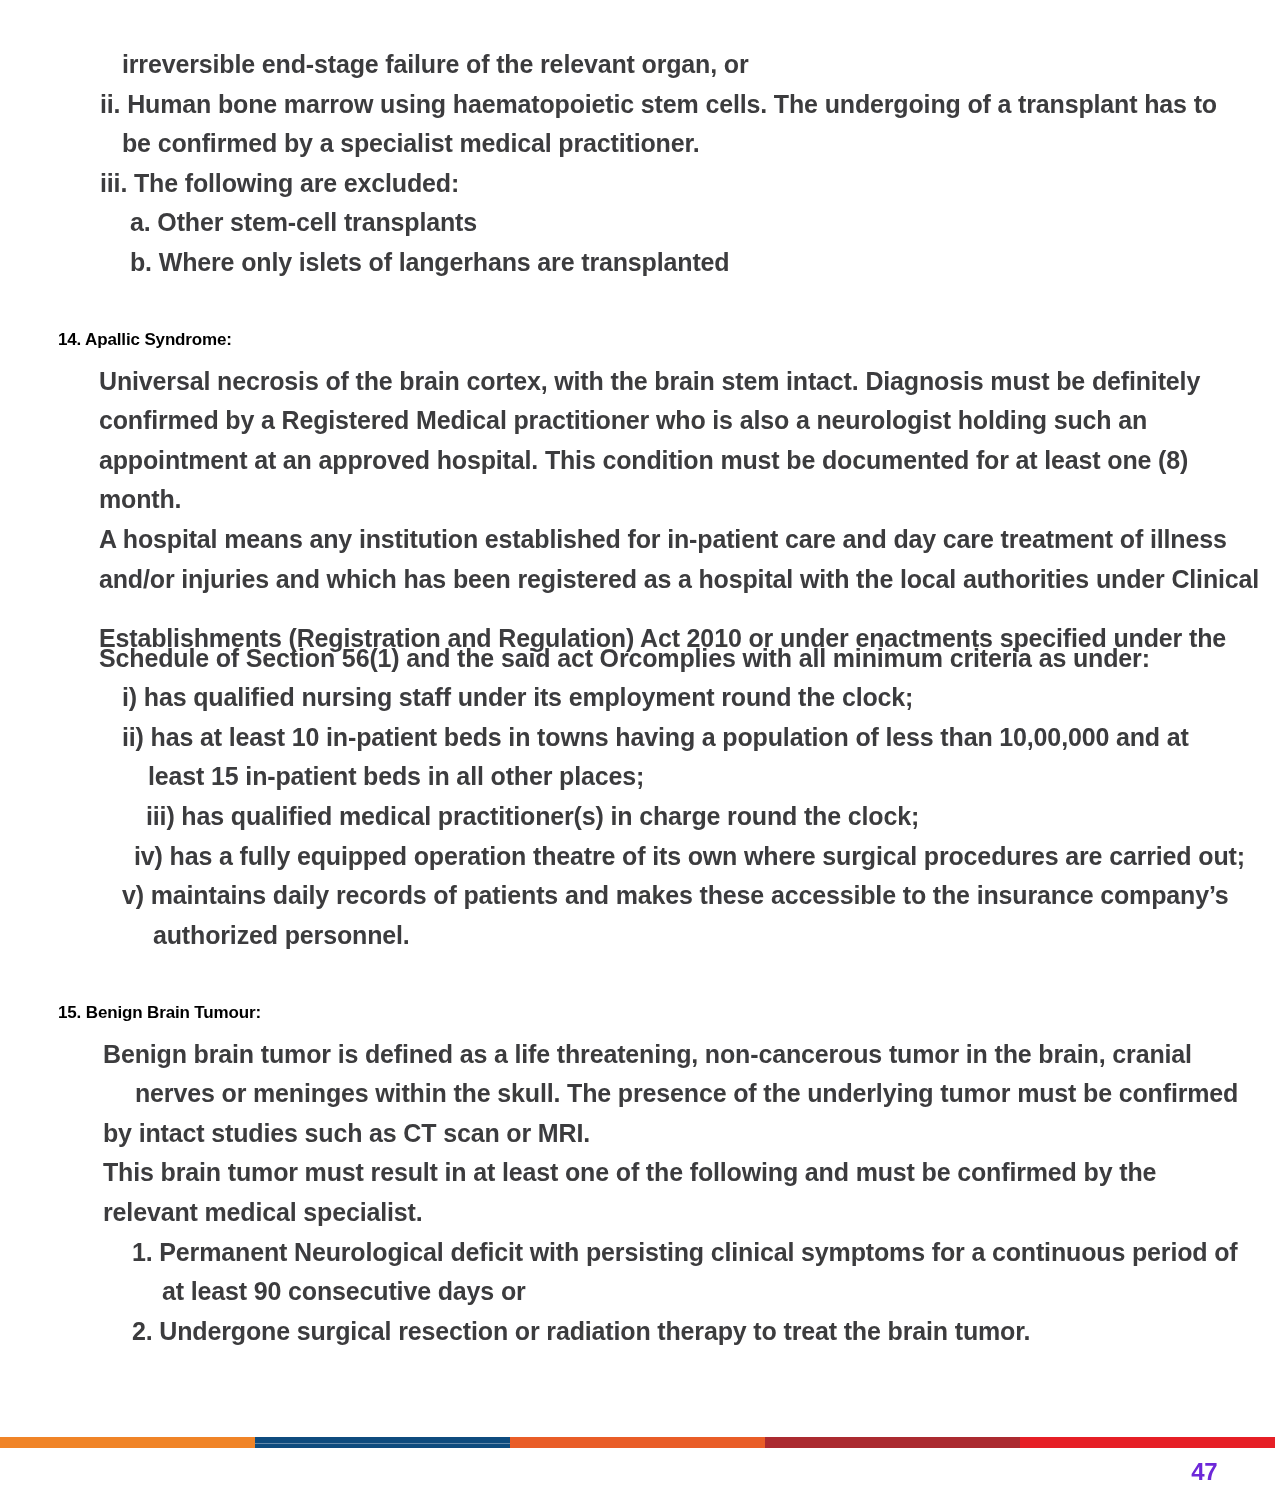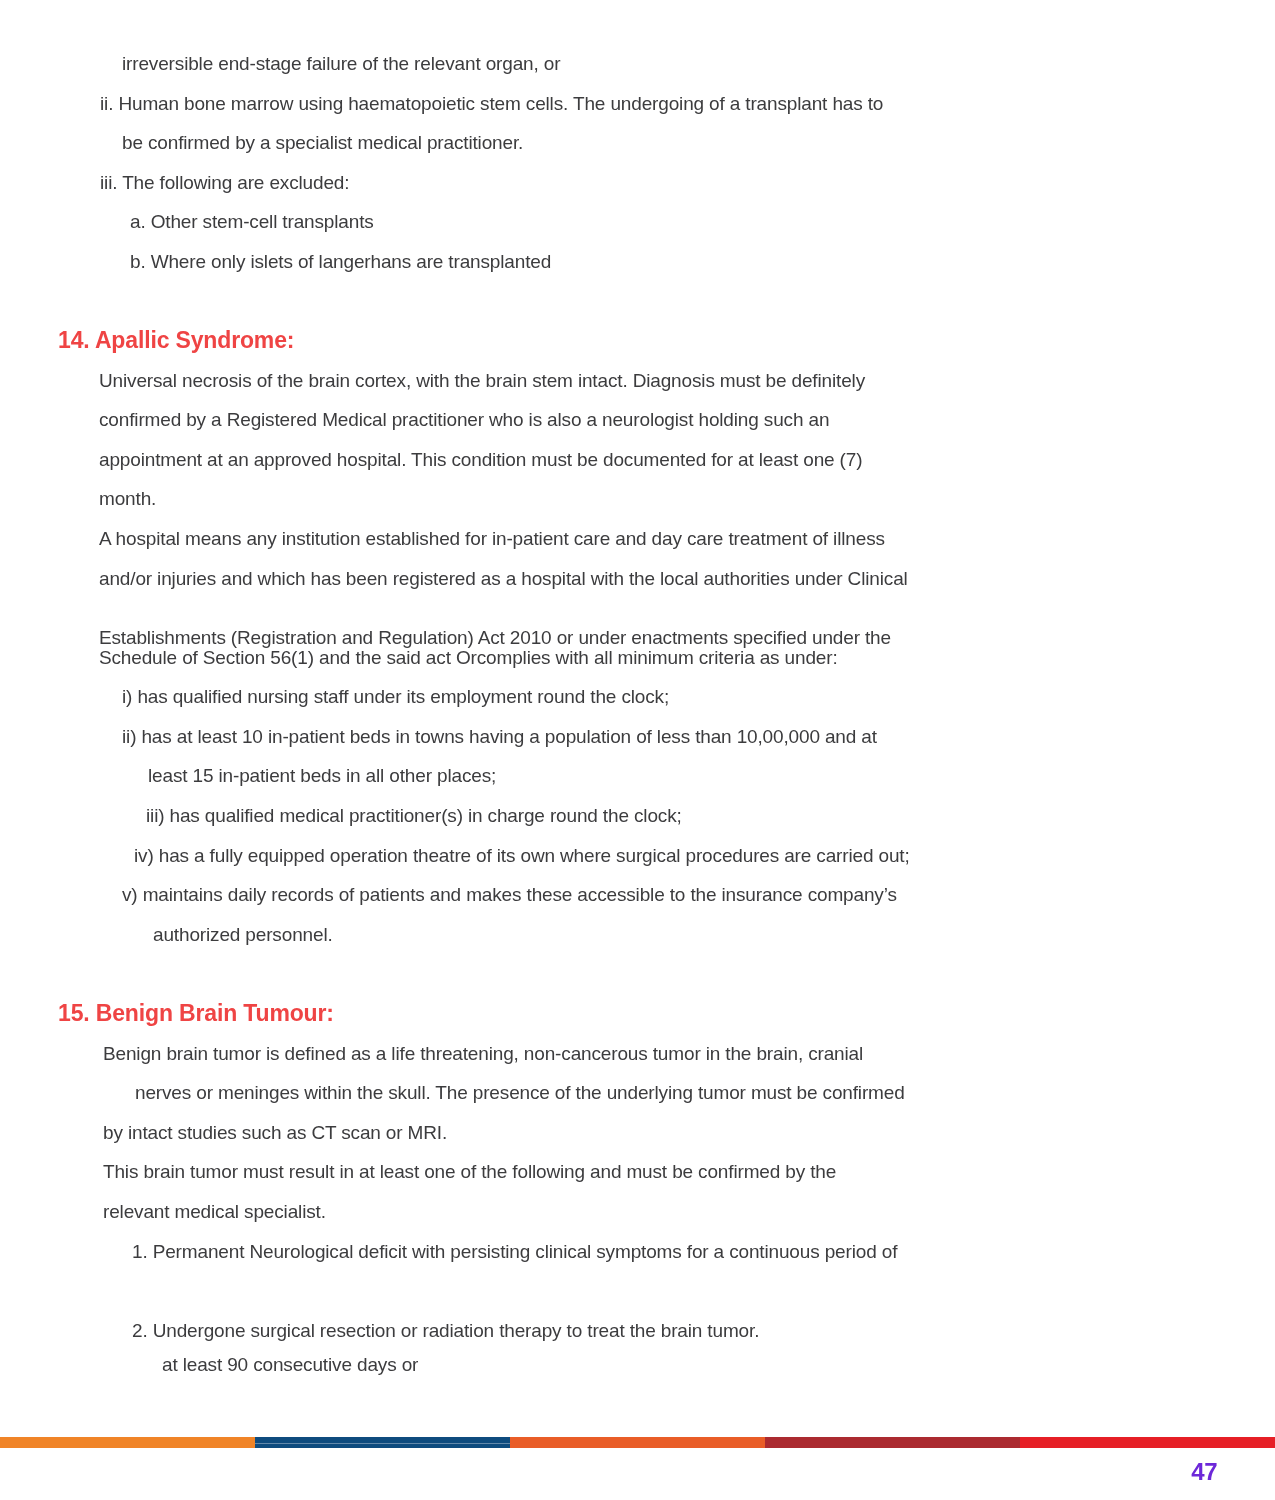--- a/index.html
+++ b/index.html
@@ -3,23 +3,23 @@
   <meta charset="utf-8">
   <style>
     html, body { margin: 0; padding: 0; background: #ffffff; }
     body {
       width: 1275px; height: 1500px; position: relative; overflow: hidden;
       font-family: "Liberation Sans", sans-serif;
       color: #3c3c3e;
     }
     .line {
       position: absolute; white-space: nowrap;
-      font-size: 19px; line-height: 28px; letter-spacing: -0.15px;
+      font-size: 25px; line-height: 28px; letter-spacing: -0.15px; font-weight: bold;
     }
-    .heading { font-weight: bold; color: #ef4444; font-size: 23px; }
+    .heading { font-weight: bold; color: #000000; font-size: 17px; }
     .footer-bar {
       position: absolute; left: 0; top: 1437px; width: 1275px; height: 11px;
       display: flex;
     }
     .footer-bar .seg { flex: 1; height: 100%; position: relative; }
     .footer-bar .seg.blue::after {
       content: ""; position: absolute; left: 0; right: 0; top: 6px; height: 1px;
       background: rgba(255,255,255,0.35);
     }
     .page-number {
@@ -37,21 +37,21 @@
   <div class="line" style="left:122px; top:129px;">be confirmed by a specialist medical practitioner.</div>
   <div class="line" style="left:100px; top:169px;">iii. The following are excluded:</div>
   <div class="line" style="left:130px; top:208px;">a. Other stem-cell transplants</div>
   <div class="line" style="left:130px; top:248px;">b. Where only islets of langerhans are transplanted</div>
 </div>
 
 <div>
   <div class="line heading" style="left:58px; top:326px;">14. Apallic Syndrome:</div>
   <div class="line" style="left:99px; top:367px;text-align:center;">Universal necrosis of the brain cortex, with the brain stem intact. Diagnosis must be definitely</div>
   <div class="line" style="left:99px; top:406px;">confirmed by a Registered Medical practitioner who is also a neurologist holding such an</div>
-  <div class="line" style="left:99px; top:446px;">appointment at an approved hospital. This condition must be documented for at least one (7)</div>
+  <div class="line" style="left:99px; top:446px;">appointment at an approved hospital. This condition must be documented for at least one (8)</div>
   <div class="line" style="left:99px; top:485px;">month.</div>
 
   <div class="line" style="left:99px; top:525px;">A hospital means any institution established for in-patient care and day care treatment of illness</div>
   <div class="line" style="left:99px; top:565px;">and/or injuries and which has been registered as a hospital with the local authorities under Clinical</div>
   <div class="line" style="left:99px; top:624px;">Establishments (Registration and Regulation) Act 2010 or under enactments specified under the</div>
   <div class="line" style="left:99px; top:644px;">Schedule of Section 56(1) and the said act Orcomplies with all minimum criteria as under:</div>
 
   <div class="line" style="left:122px; top:683px;">i) has qualified nursing staff under its employment round the clock;</div>
   <div class="line" style="left:122px; top:723px;text-align:center;">ii) has at least 10 in-patient beds in towns having a population of less than 10,00,000 and at</div>
   <div class="line" style="left:148px; top:762px;">least 15 in-patient beds in all other places;</div>
@@ -63,21 +63,21 @@
 
 <div>
   <div class="line heading" style="left:58px; top:999px;">15. Benign Brain Tumour:</div>
   <div class="line" style="left:103px; top:1040px;">Benign brain tumor is defined as a life threatening, non-cancerous tumor in the brain, cranial</div>
   <div class="line" style="left:103px; top:1079px;margin-left:32px;">nerves or meninges within the skull. The presence of the underlying tumor must be confirmed</div>
   <div class="line" style="left:103px; top:1119px;">by intact studies such as CT scan or MRI.</div>
   <div class="line" style="left:103px; top:1158px;">This brain tumor must result in at least one of the following and must be confirmed by the</div>
   <div class="line" style="left:103px; top:1198px;">relevant medical specialist.</div>
 
   <div class="line" style="left:132px; top:1238px;">1. Permanent Neurological deficit with persisting clinical symptoms for a continuous period of</div>
-  <div class="line" style="left:162px; top:1351px;">at least 90 consecutive days or</div>
+  <div class="line" style="left:162px; top:1277px;">at least 90 consecutive days or</div>
   <div class="line" style="left:132px; top:1317px;">2. Undergone surgical resection or radiation therapy to treat the brain tumor.</div>
 </div>
 
 <div class="footer-bar">
   <div class="seg" style="background: rgb(240, 132, 39);"></div>
   <div class="seg blue" style="background: rgb(14, 75, 126);"></div>
   <div class="seg" style="background: rgb(233, 93, 39);"></div>
   <div class="seg" style="background: rgb(171, 42, 48);"></div>
   <div class="seg" style="background: rgb(230, 31, 38);"></div>
 </div>

